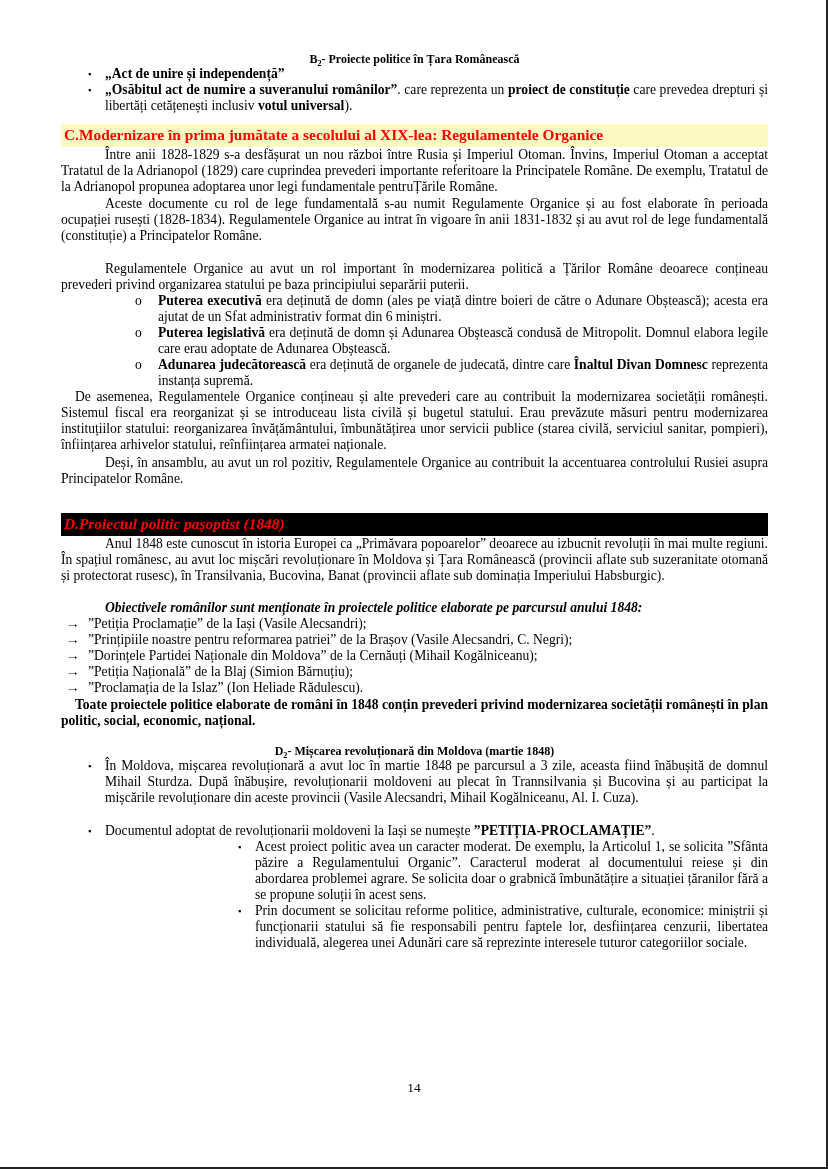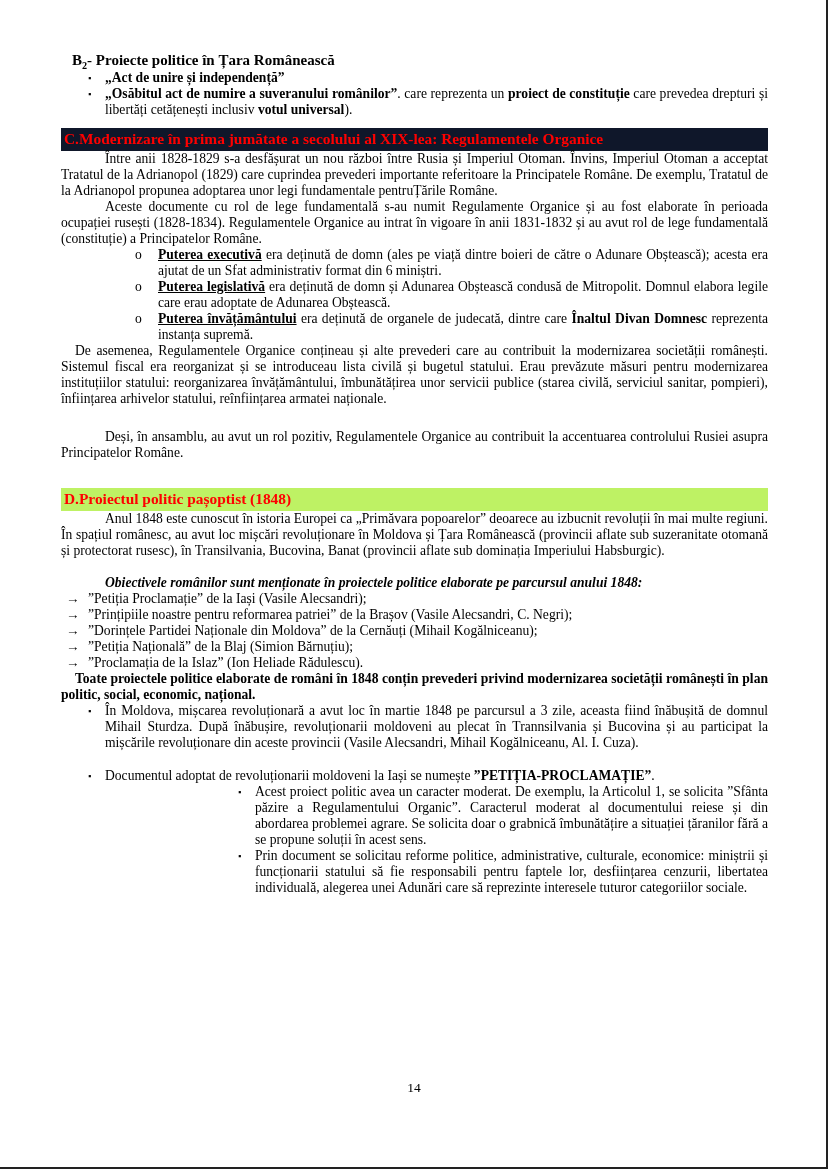--- a/index.html
+++ b/index.html
@@ -23,28 +23,27 @@
     position: absolute;
     left: 61px;
     top: 52px;
     width: 707px;
     font-size: 13.6px;
     line-height: 1.18;
     text-align: justify;
   }
   .block { margin: 0; }
   .b { font-weight: bold; }
-  .u { text-decoration: underline; }
+  .u { }
   sub { font-size: 68%; line-height: 0; }
 
   .heading {
     font-weight: bold;
-    font-size: 15px;
-    text-align: left;
-    margin-left: 11px;
+    font-size: 12px;
+    text-align: center;
   }
   .section-bar {
     font-weight: bold;
     font-size: 15.4px;
     padding: 2px 3px 3px 3px;
     text-align: left;
   }
   .paragraph.ind-lg { text-indent: 44px; }
   .paragraph.ind-sm { text-indent: 14px; }
 
@@ -85,38 +84,39 @@
   <div class="content">
       <div class="block heading"><span class="b">B</span><sub class="b">2</sub><span class="b">- Proiecte politice în Țara Românească</span></div>
       <div class="block paragraph bullet mk-square lvl-1">
         <span class="marker m-square">▪</span>
         <div class="btext"><span class="b">„Act de unire și independență”</span></div>
       </div>
       <div class="block paragraph bullet mk-square lvl-1">
         <span class="marker m-square">▪</span>
         <div class="btext"><span class="b">„Osăbitul act de numire a suveranului românilor”</span><span>. care reprezenta un </span><span class="b">proiect de constituție</span><span> care prevedea drepturi și libertăți cetățenești inclusiv </span><span class="b">votul universal</span><span>).</span></div>
       </div>
-      <div class="block section-bar" style="margin-top: 10px; background: #0f172a; color: rgb(255, 0, 0);"><span class="b">C.Modernizare în prima jumătate a secolului al XIX-lea: Regulamentele Organice</span></div>
+      <div class="block section-bar" style="margin-top: 10px; background: #fef9c3; color: rgb(255, 0, 0);"><span class="b">C.Modernizare în prima jumătate a secolului al XIX-lea: Regulamentele Organice</span></div>
       <div class="block paragraph ind-lg"><span>Între anii 1828-1829 s-a desfășurat un nou război între Rusia și Imperiul Otoman. Învins, Imperiul Otoman a acceptat Tratatul de la Adrianopol (1829) care cuprindea prevederi importante referitoare la Principatele Române. De exemplu, Tratatul de la Adrianopol propunea adoptarea unor legi fundamentale pentruȚările Române.</span></div>
       <div class="block paragraph ind-lg"><span>Aceste documente cu rol de lege fundamentală s-au numit Regulamente Organice și au fost elaborate în perioada ocupației rusești (1828-1834). Regulamentele Organice au intrat în vigoare în anii 1831-1832 și au avut rol de lege fundamentală (constituție) a Principatelor Române.</span></div>
+      <div class="block paragraph ind-lg" style="margin-top: 17px;"><span>Regulamentele Organice au avut un rol important în modernizarea politică a Țărilor Române deoarece conțineau prevederi privind organizarea statului pe baza principiului separării puterii.</span></div>
       <div class="block paragraph bullet mk-o lvl-1">
         <span class="marker m-o">o</span>
         <div class="btext"><span class="b u">Puterea executivă</span><span> era deținută de domn (ales pe viață dintre boieri de către o Adunare Obștească); acesta era ajutat de un Sfat administrativ format din 6 miniștri.</span></div>
       </div>
       <div class="block paragraph bullet mk-o lvl-1">
         <span class="marker m-o">o</span>
         <div class="btext"><span class="b u">Puterea legislativă</span><span> era deținută de domn și Adunarea Obștească condusă de Mitropolit. Domnul elabora legile care erau adoptate de Adunarea Obștească.</span></div>
       </div>
       <div class="block paragraph bullet mk-o lvl-1">
         <span class="marker m-o">o</span>
-        <div class="btext"><span class="b u">Puterea învățământului</span><span> era deținută de organele de judecată, dintre care </span><span class="b">Înaltul Divan Domnesc</span><span> reprezenta instanța supremă.</span></div>
+        <div class="btext"><span class="b u">Adunarea judecătorească</span><span> era deținută de organele de judecată, dintre care </span><span class="b">Înaltul Divan Domnesc</span><span> reprezenta instanța supremă.</span></div>
       </div>
       <div class="block paragraph ind-sm"><span>De asemenea, Regulamentele Organice conțineau și alte prevederi care au contribuit la modernizarea societății românești. Sistemul fiscal era reorganizat și se introduceau lista civilă și bugetul statului. Erau prevăzute măsuri pentru modernizarea instituțiilor statului: reorganizarea învățământului, îmbunătățirea unor servicii publice (starea civilă, serviciul sanitar, pompieri), înființarea arhivelor statului, reînființarea armatei naționale.</span></div>
-      <div class="block paragraph ind-lg" style="margin-top: 22px;"><span>Deși, în ansamblu, au avut un rol pozitiv, Regulamentele Organice au contribuit la accentuarea controlului Rusiei asupra Principatelor Române.</span></div>
-      <div class="block section-bar" style="margin-top: 26px; background: #bef264; color: rgb(255, 0, 0);"><span class="b">D.Proiectul politic pașoptist (1848)</span></div>
+      <div class="block paragraph ind-lg" style="margin-top: 2px;"><span>Deși, în ansamblu, au avut un rol pozitiv, Regulamentele Organice au contribuit la accentuarea controlului Rusiei asupra Principatelor Române.</span></div>
+      <div class="block section-bar" style="margin-top: 26px; background: #000000; color: rgb(255, 0, 0); font-style: italic;"><span class="b">D.Proiectul politic pașoptist (1848)</span></div>
       <div class="block paragraph ind-lg"><span>Anul 1848 este cunoscut în istoria Europei ca „Primăvara popoarelor” deoarece au izbucnit revoluții în mai multe regiuni. În spațiul românesc, au avut loc mișcări revoluționare în Moldova și Țara Românească (provincii aflate sub suzeranitate otomană și protectorat rusesc), în Transilvania, Bucovina, Banat (provincii aflate sub dominația Imperiului Habsburgic).</span></div>
       <div class="block paragraph ind-lg" style="margin-top: 16px; font-style: italic;"><span class="b">Obiectivele românilor sunt menționate în proiectele politice elaborate pe parcursul anului 1848:</span></div>
       <div class="block paragraph bullet mk-arrow lvl-1">
         <span class="marker m-arrow">→</span>
         <div class="btext"><span>”Petiția Proclamație” de la Iași (Vasile Alecsandri);</span></div>
       </div>
       <div class="block paragraph bullet mk-arrow lvl-1">
         <span class="marker m-arrow">→</span>
         <div class="btext"><span>”Prințipiile noastre pentru reformarea patriei” de la Brașov (Vasile Alecsandri, C. Negri);</span></div>
       </div>
@@ -126,20 +126,21 @@
       </div>
       <div class="block paragraph bullet mk-arrow lvl-1">
         <span class="marker m-arrow">→</span>
         <div class="btext"><span>”Petiția Națională” de la Blaj (Simion Bărnuțiu);</span></div>
       </div>
       <div class="block paragraph bullet mk-arrow lvl-1">
         <span class="marker m-arrow">→</span>
         <div class="btext"><span>”Proclamația de la Islaz” (Ion Heliade Rădulescu).</span></div>
       </div>
       <div class="block paragraph ind-sm"><span class="b">Toate proiectele politice elaborate de români în 1848 conțin prevederi privind modernizarea societății românești în plan politic, social, economic, național.</span></div>
+      <div class="block heading" style="margin-top: 15px;"><span class="b">D</span><sub class="b">2</sub><span class="b">- Mișcarea revoluționară din Moldova (martie 1848)</span></div>
       <div class="block paragraph bullet mk-square lvl-1">
         <span class="marker m-square">▪</span>
         <div class="btext"><span>În Moldova, mișcarea revoluționară a avut loc în martie 1848 pe parcursul a 3 zile, aceasta fiind înăbușită de domnul Mihail Sturdza. După înăbușire, revoluționarii moldoveni au plecat în Trannsilvania și Bucovina și au participat la mișcările revoluționare din aceste provincii (Vasile Alecsandri, Mihail Kogălniceanu, Al. I. Cuza).</span></div>
       </div>
       <div class="block paragraph bullet mk-square lvl-1" style="margin-top: 17px;">
         <span class="marker m-square">▪</span>
         <div class="btext"><span>Documentul adoptat de revoluționarii moldoveni la Iași se numește </span><span class="b">”PETIȚIA-PROCLAMAȚIE”</span><span>.</span></div>
       </div>
       <div class="block paragraph bullet mk-square lvl-2">
         <span class="marker m-square">▪</span>

